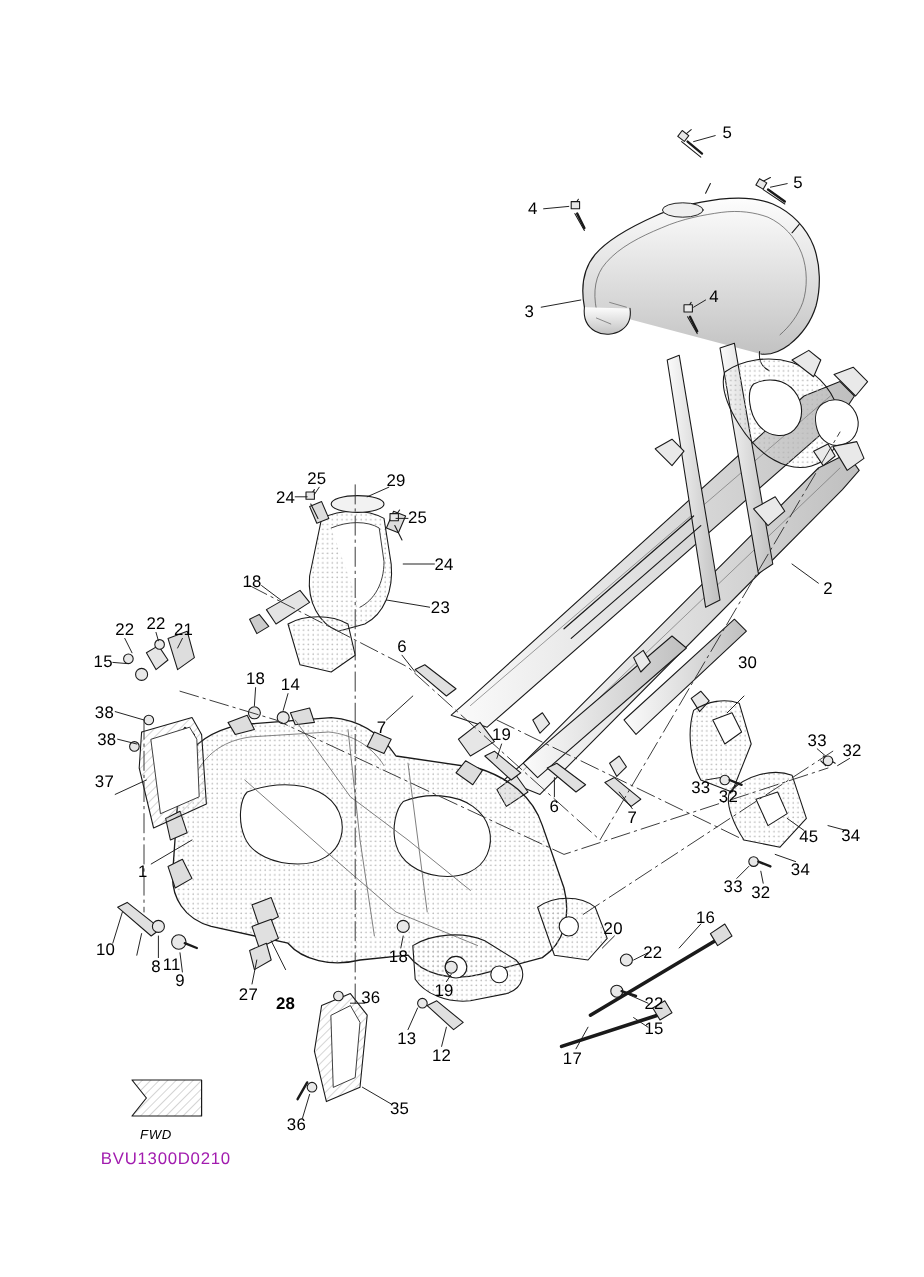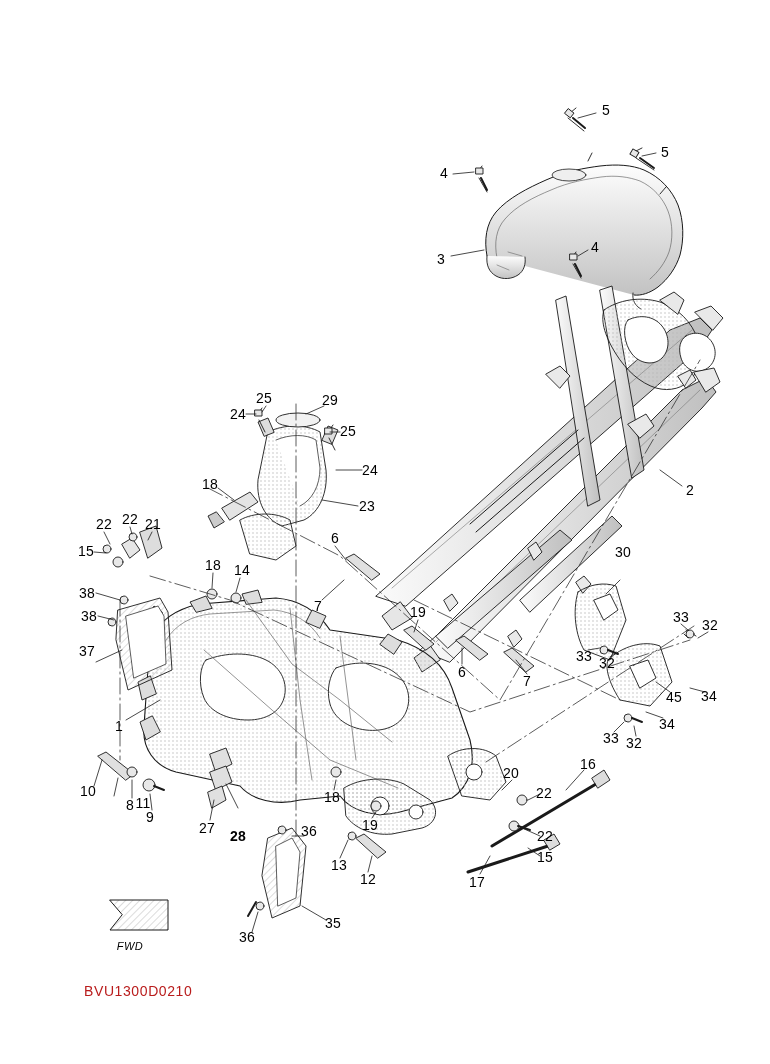--- a/index.html
+++ b/index.html
@@ -32,24 +32,24 @@
     font-size: 14px;
     line-height: 14px;
     color: #000;
     white-space: nowrap;
     transform: translate(-50%, -50%);
     letter-spacing: 0.2px;
   }
   .partcode {
     position: absolute;
     left: 84px;
-    top: 983px;
+    top: 957px;
     font-size: 14px;
     letter-spacing: 0.6px;
-    color: #b91c1c;
+    color: #a21caf;
   }
   .fwd-label {
     position: absolute;
     left: 130px;
     top: 918px;
     font-size: 11px;
     font-style: italic;
     letter-spacing: 0.5px;
     color: #000;
     transform: translate(-50%, -50%);

